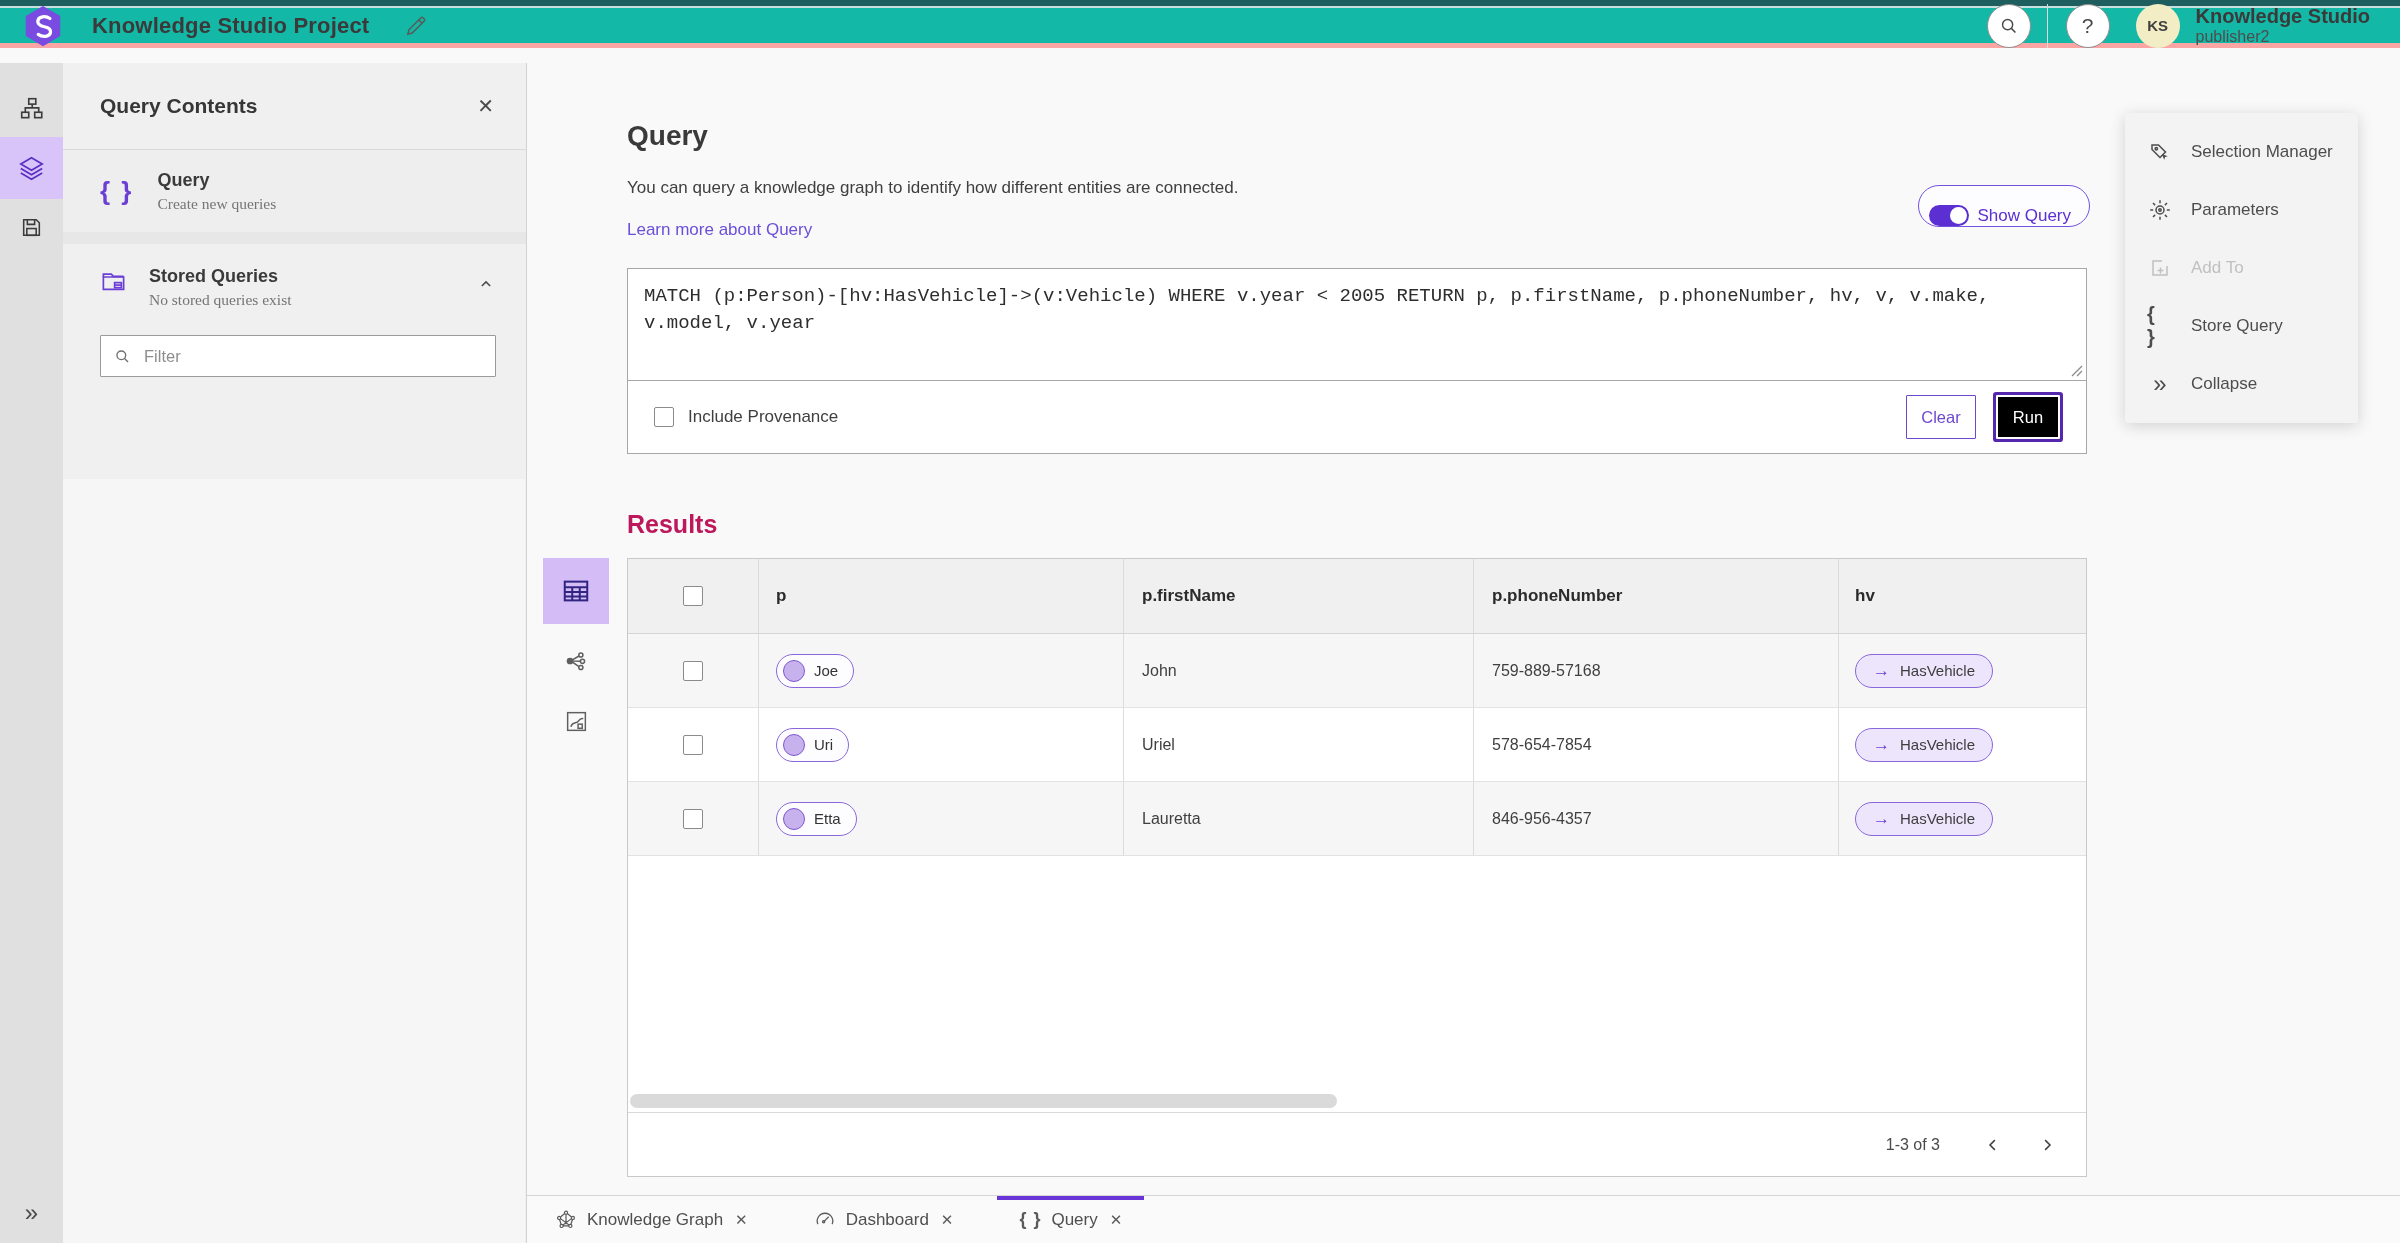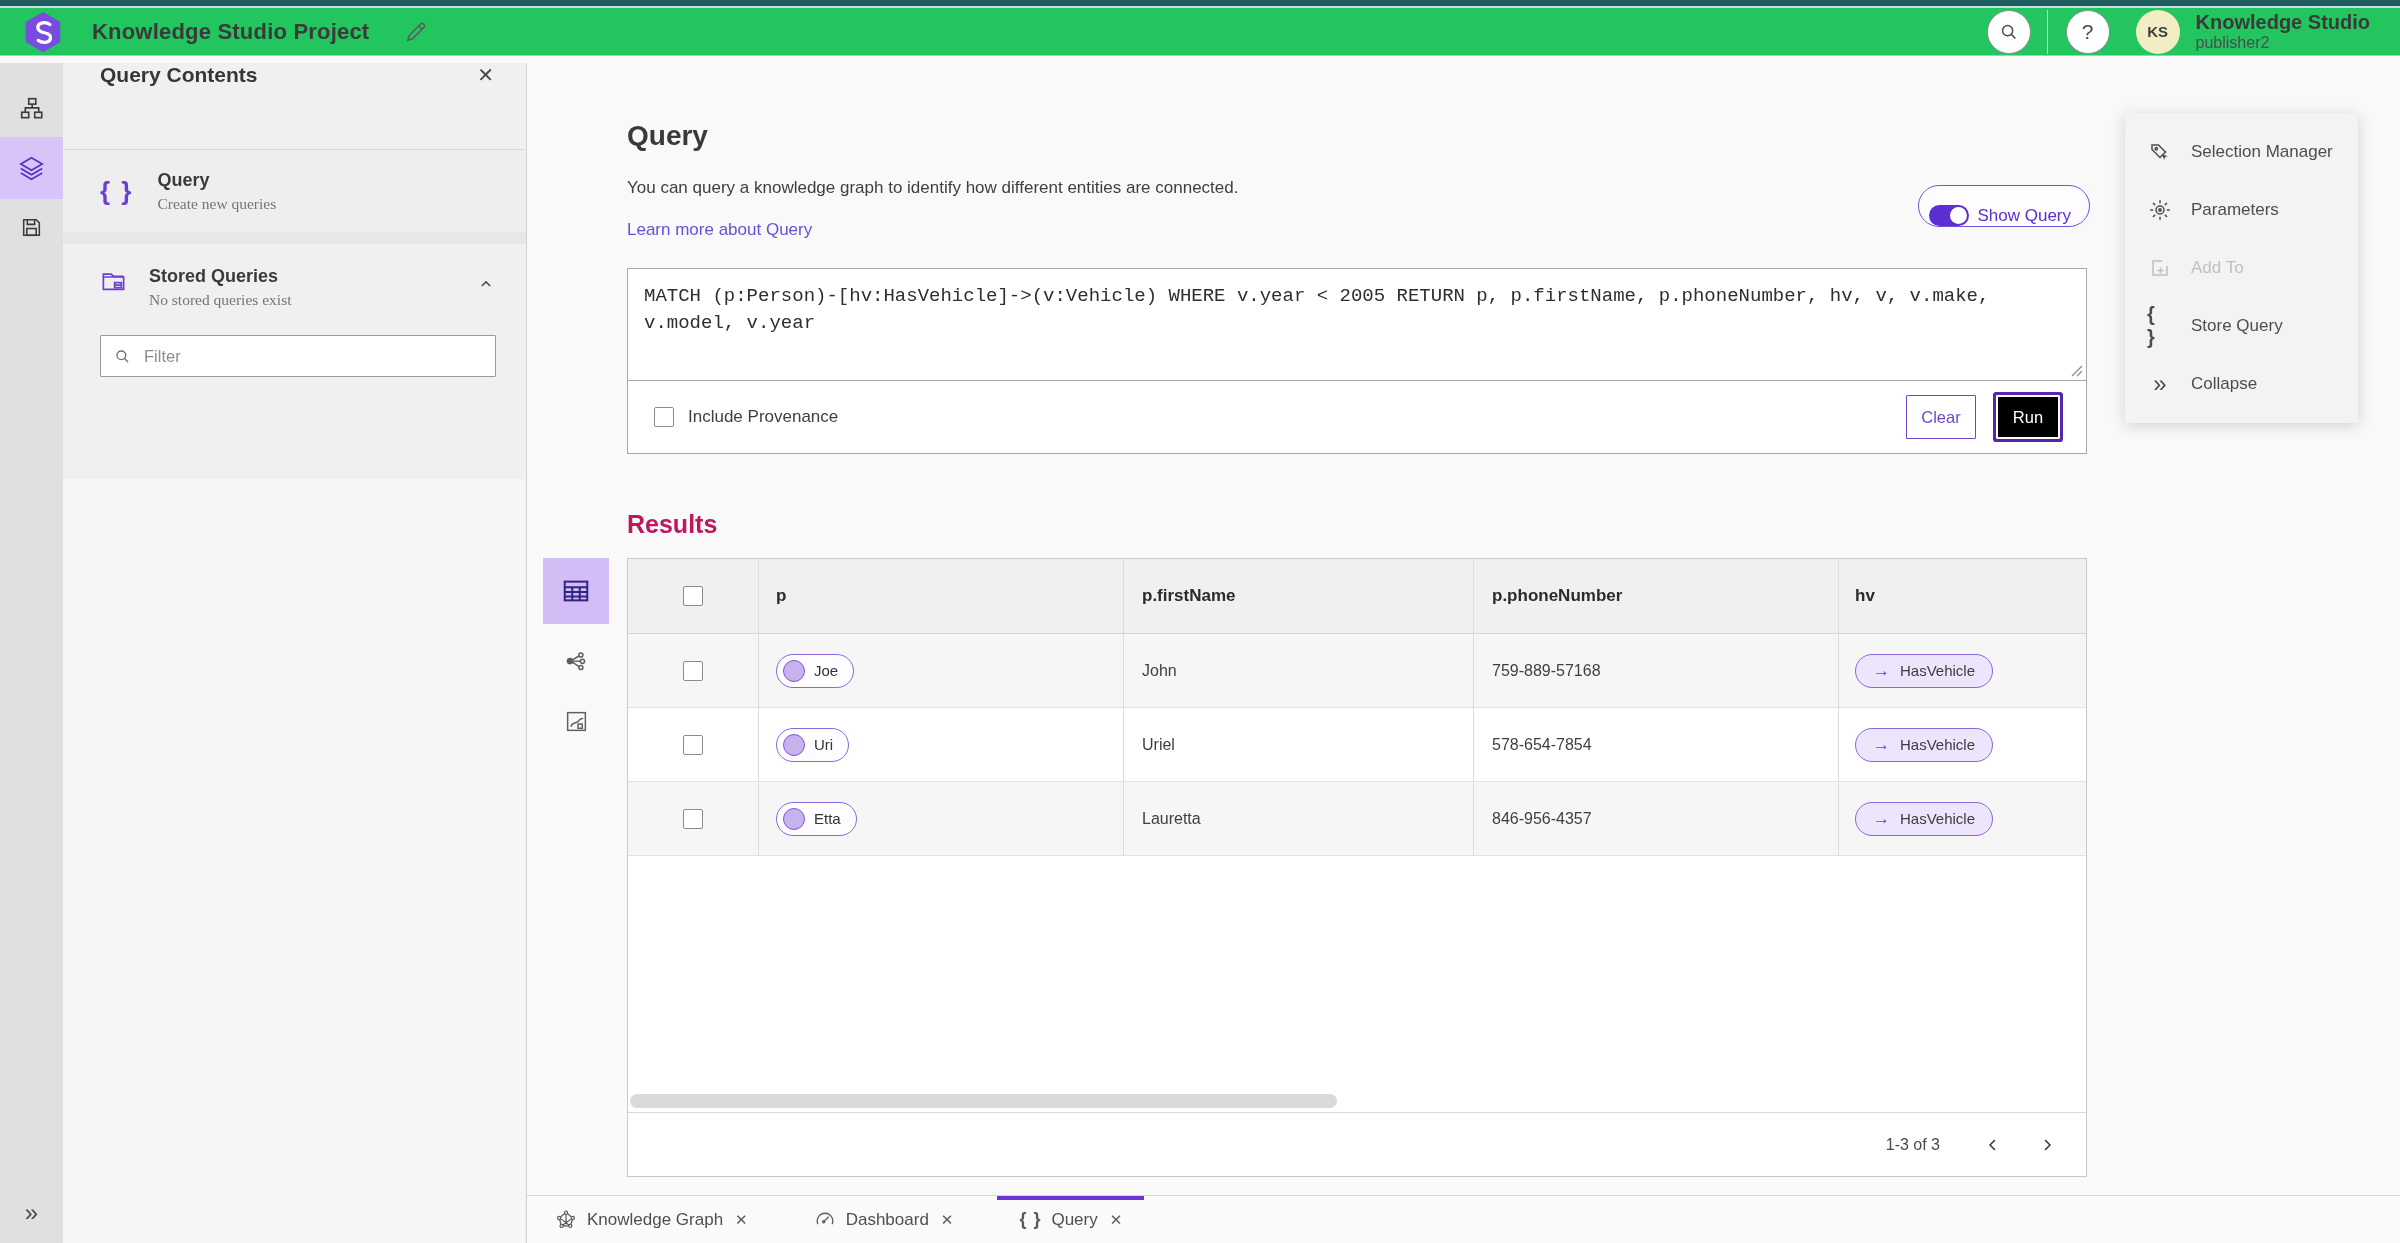--- a/index.html
+++ b/index.html
@@ -8,22 +8,22 @@
     font-family:"Liberation Sans", sans-serif;
     position:relative; overflow:hidden;
     background:#f9f9f9; color:#3d3d3d;
   }
   svg { display:block; }
 
   
   .teal-strip { position:absolute; top:0; left:0; right:0; height:6px; background:#1f5e5e; }
   .teal-strip2 { position:absolute; top:6px; left:0; right:0; height:2px; background:#c9e0e0; }
   .header {
-    position:absolute; top:8px; left:0; right:0; height:48px;
-    background:#22c55e; border-bottom:1px solid #fca5a5;
+    position:absolute; top:8px; left:0; right:0; height:40px;
+    background:#14b8a6; border-bottom:5px solid #fca5a5;
     display:flex; align-items:center; padding:0 30px 0 20px;
   }
   .logo { width:46px; height:46px; margin-right:26px; }
   .app-title { font-size:22px; font-weight:600; color:#3a3a3a; letter-spacing:.2px; }
   .edit-btn { background:none; border:none; margin-left:34px; cursor:pointer; color:#5a5a5a; }
   .header-right { margin-left:auto; display:flex; align-items:center; }
   .circle-btn {
     width:44px; height:44px; border-radius:50%; background:#fff;
     border:1.4px solid #8f8f8f; color:#4a4a4a;
     display:flex; align-items:center; justify-content:center; cursor:pointer;
@@ -52,21 +52,21 @@
     display:flex; align-items:center; justify-content:center;
     font-size:24px; color:#4a4a4a; cursor:pointer; background:none; border:none;
   }
 
   
   .panel {
     position:absolute; top:63px; left:63px; bottom:0; width:464px;
     background:#f0f0f0; border-right:1px solid #d2d2d2; z-index:2;
   }
   .panel-head {
-    height:87px; display:flex; align-items:flex-start;
+    height:87px; display:flex; align-items:center;
     padding:0 32px 0 37px; border-bottom:1px solid #dadada;
   }
   .panel-title { font-size:21px; font-weight:600; color:#363636; }
   .panel-close { margin-left:auto; background:none; border:none; font-size:20px; color:#4a4a4a; cursor:pointer; }
   .panel-item {
     height:82px; display:flex; align-items:center; padding:0 30px 0 37px;
     background:#eeeeee; cursor:pointer;
   }
   .panel-item .braces { font-size:26px; color:#6b3fd4; font-weight:600; margin-right:24px; letter-spacing:2px; }
   .pi-label { font-size:18px; font-weight:600; color:#3a3a3a; }

